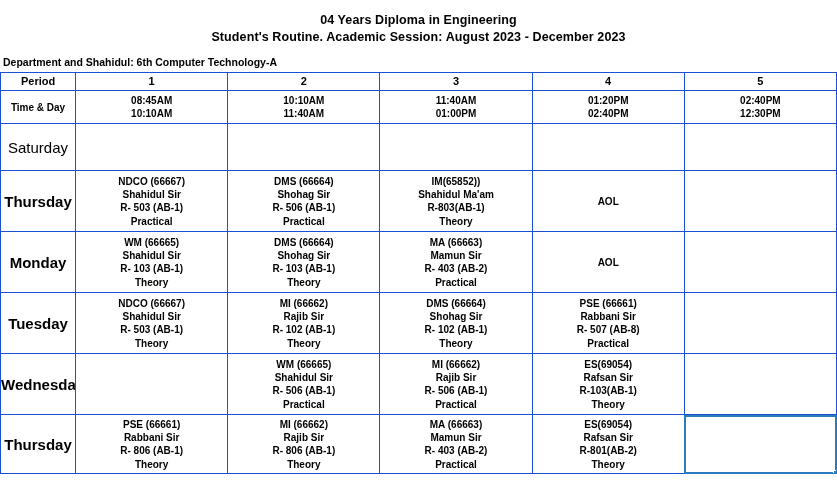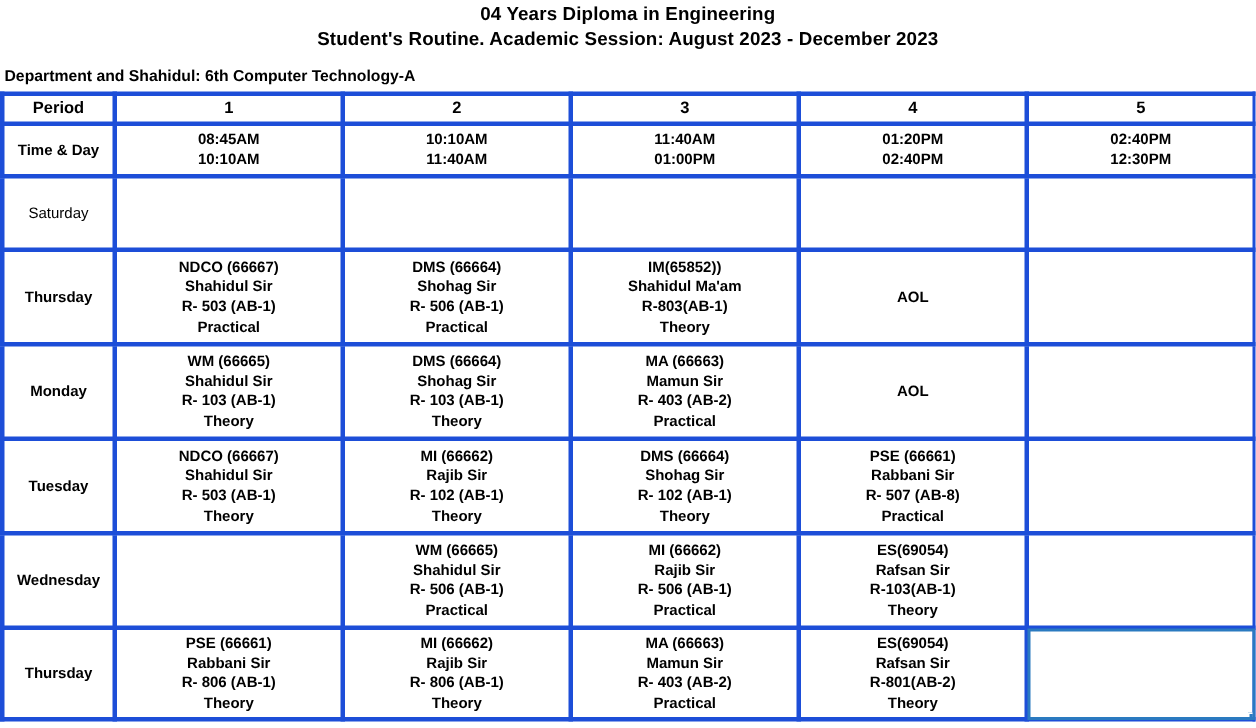--- a/index.html
+++ b/index.html
@@ -18,21 +18,21 @@
 
   .page {
     position: relative;
     width: 837px;
     height: 485px;
   }
 
   
   .title-block {
     text-align: center;
-    padding-top: 1px;
+    padding-top: 12px;
     line-height: 1.35;
   }
   .title-line {
     font-size: 12.5px;
     font-weight: bold;
     letter-spacing: 0.1px;
     white-space: nowrap;
   }
 
   
@@ -47,21 +47,21 @@
   
   table.routine {
     margin-top: 4px;
     border-collapse: collapse;
     table-layout: fixed;
     width: 837px;
     font-size: 10px;
   }
   table.routine td,
   table.routine th {
-    border: 3px solid #1d4ed8;
+    border: 1px solid #1d4ed8;
     padding: 0;
     text-align: center;
     vertical-align: middle;
     font-weight: normal;
     overflow: hidden;
   }
 
   
   col.c-day { width: 75px; }
   col.c-per { width: 152px; }
@@ -87,21 +87,21 @@
   }
   td.time-label {
     font-size: 10.5px;
     font-weight: bold;
   }
   .time-start, .time-end { display: block; }
 
   
   tr.day-row td { height: 60px; }
   tr.day-row td.day-label {
-    font-size: 10px;
+    font-size: 15px;
     font-weight: bold;
   }
   tr.day-row.saturday td.day-label { font-weight: normal; }
   tr.day-row.saturday td { height: 46px; }
   tr.day-row.last td { height: 58px; }
 
   .cls {
     display: flex;
     flex-direction: column;
     justify-content: center;

